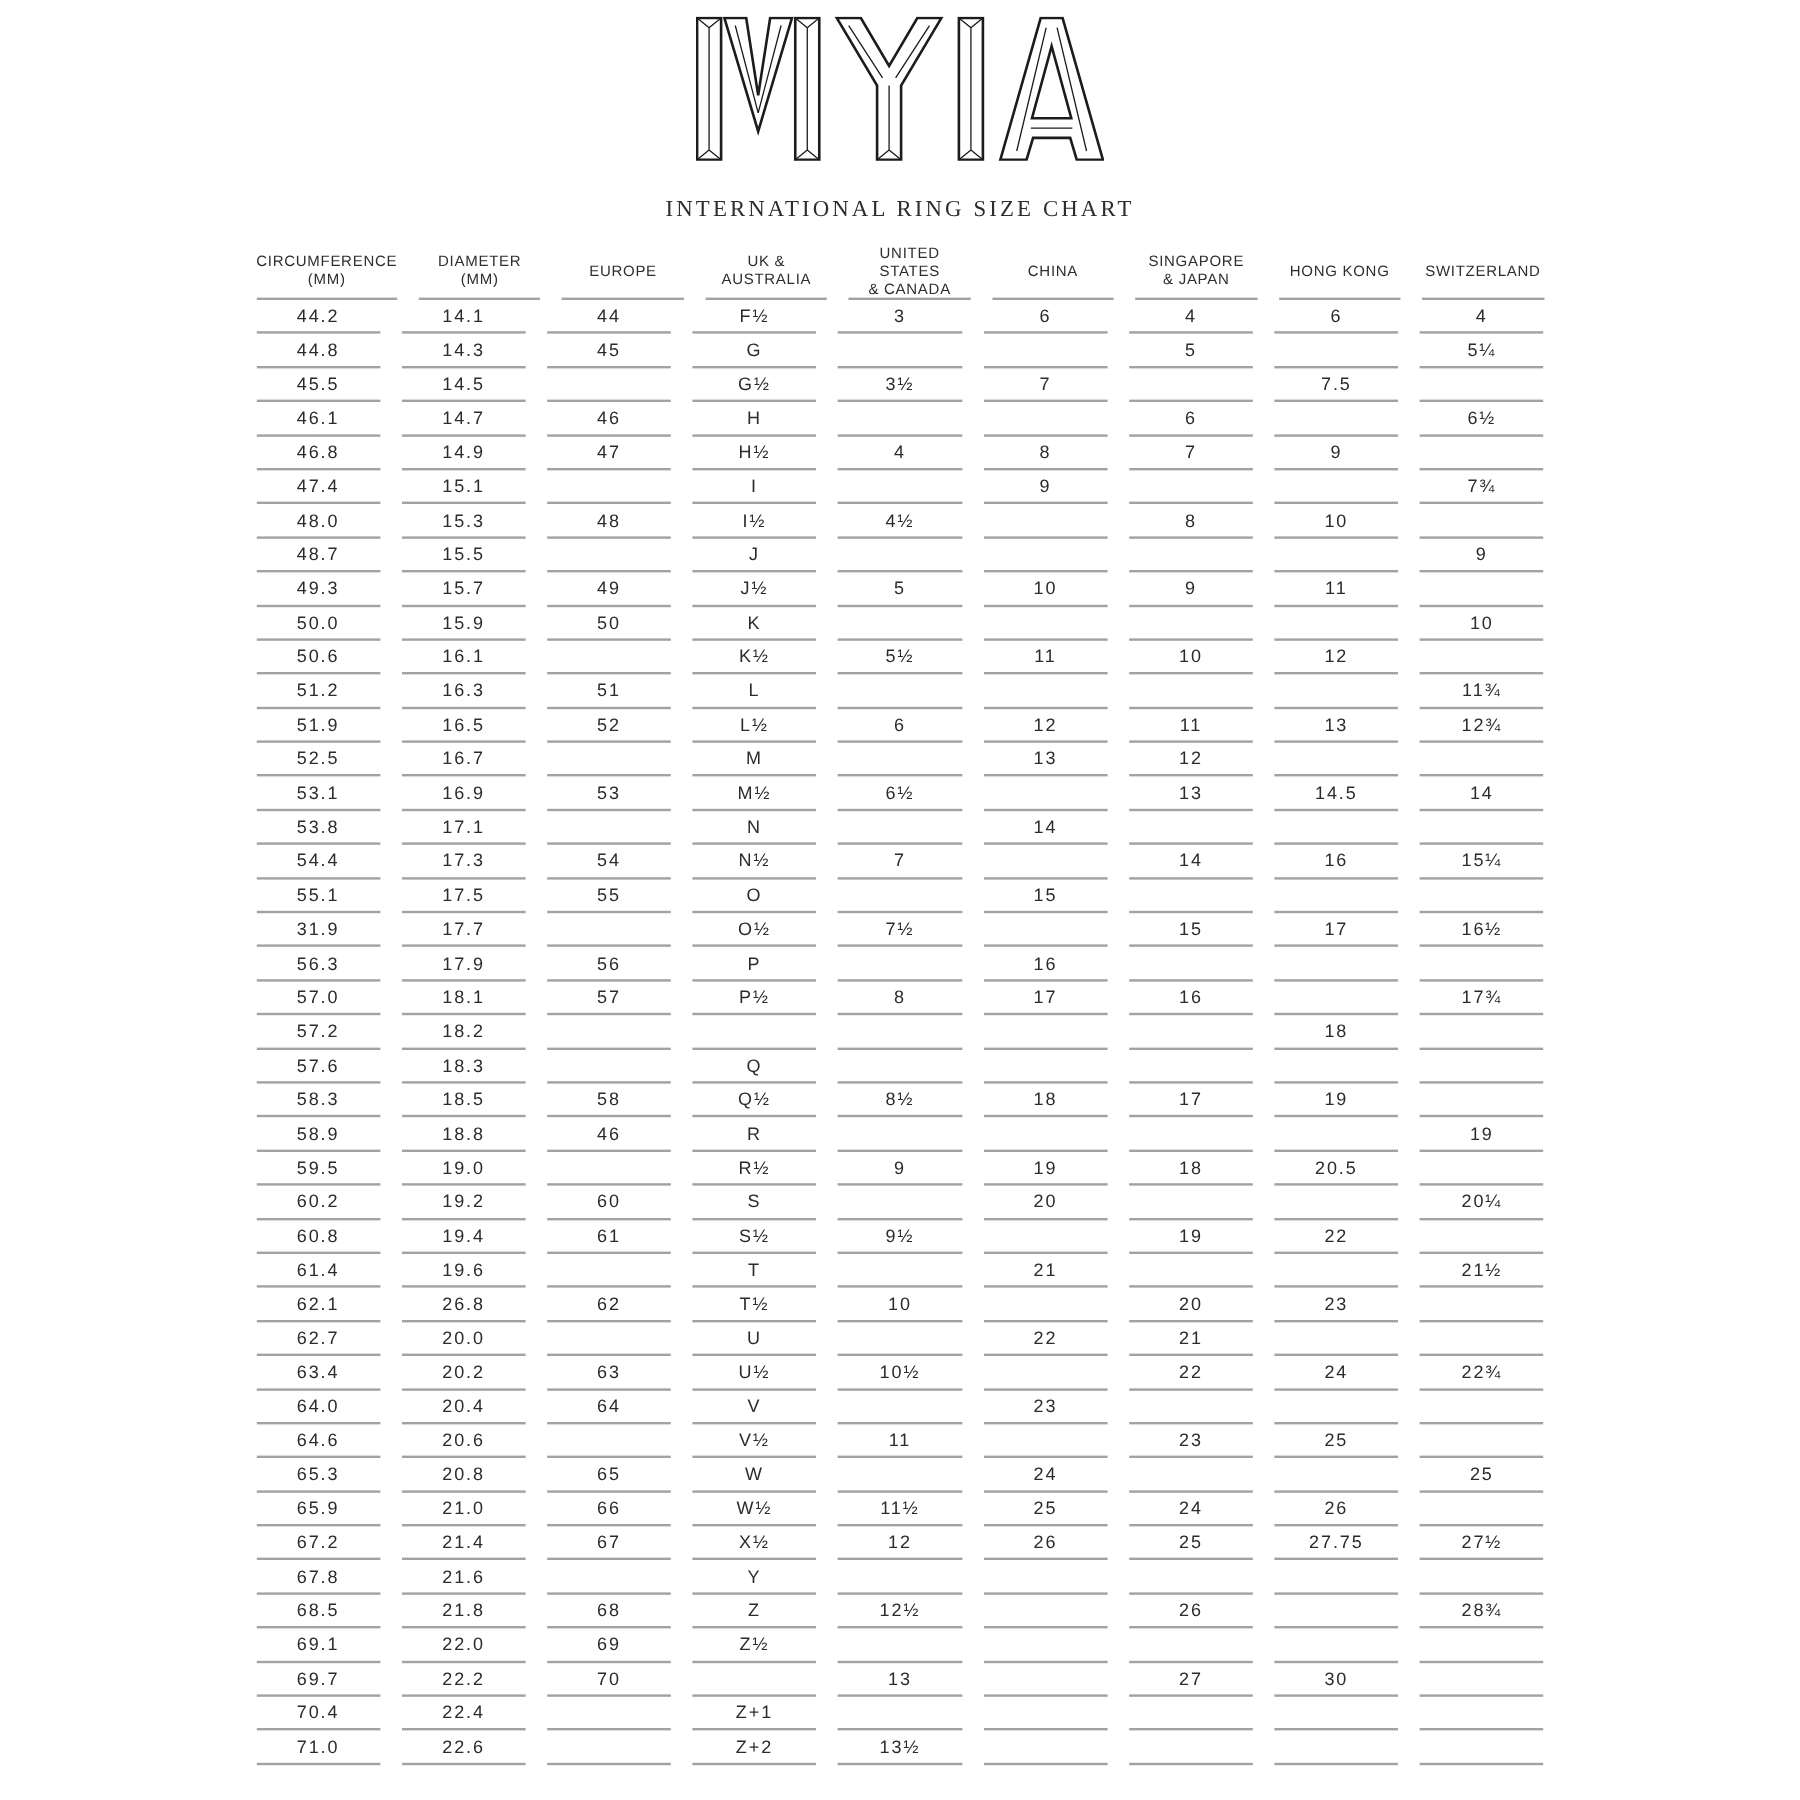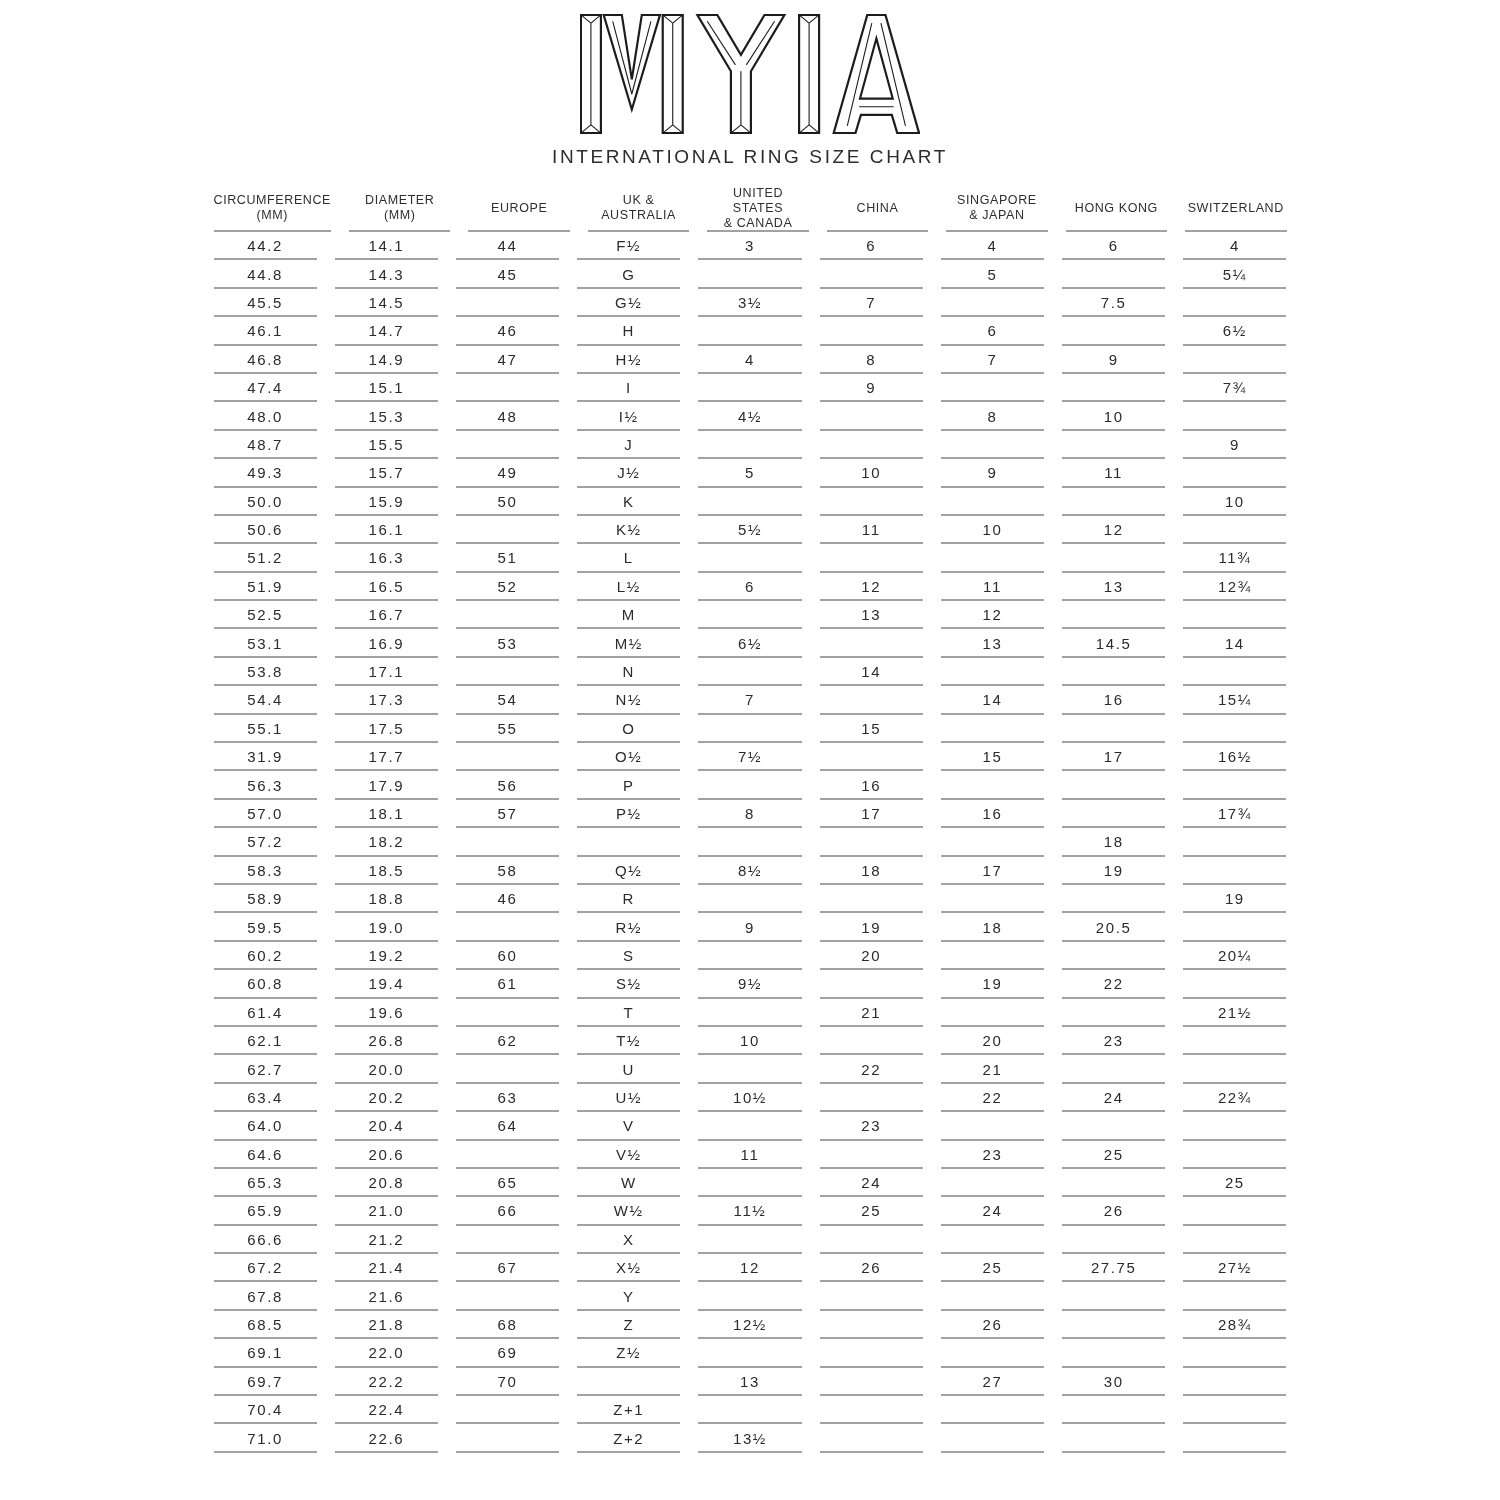--- a/index.html
+++ b/index.html
@@ -16,26 +16,27 @@
     overflow: hidden;
   }
   .logo-wrap {
     padding-top: 14px;
     text-align: center;
   }
   .logo-wrap svg {
     display: inline-block;
   }
   .page-title {
-    margin: 8px 0 0 0;
+    margin: 25px 0 0 0;
     text-align: center;
     font-size: 19px;
     font-weight: 400;
     letter-spacing: 2.6px;
     color: #2d2d2d;
+    font-family: Liberation Serif, serif;
   }
   .size-table {
     width: 1073px;
     margin: 18px auto 0 auto;
   }
   .header-row, .data-row {
     display: grid;
     grid-template-columns: repeat(9, 1fr);
     column-gap: 18px;
   }
@@ -378,20 +379,31 @@
           <div class="cell">18.2</div>
           <div class="cell"></div>
           <div class="cell"></div>
           <div class="cell"></div>
           <div class="cell"></div>
           <div class="cell"></div>
           <div class="cell">18</div>
           <div class="cell"></div>
         </div>
         <div class="data-row">
+          <div class="cell">57.6</div>
+          <div class="cell">18.3</div>
+          <div class="cell"></div>
+          <div class="cell">Q</div>
+          <div class="cell"></div>
+          <div class="cell"></div>
+          <div class="cell"></div>
+          <div class="cell"></div>
+          <div class="cell"></div>
+        </div>
+        <div class="data-row">
           <div class="cell">58.3</div>
           <div class="cell">18.5</div>
           <div class="cell">58</div>
           <div class="cell">Q½</div>
           <div class="cell">8½</div>
           <div class="cell">18</div>
           <div class="cell">17</div>
           <div class="cell">19</div>
           <div class="cell"></div>
         </div>
@@ -518,31 +530,20 @@
         </div>
         <div class="data-row">
           <div class="cell">65.9</div>
           <div class="cell">21.0</div>
           <div class="cell">66</div>
           <div class="cell">W½</div>
           <div class="cell">11½</div>
           <div class="cell">25</div>
           <div class="cell">24</div>
           <div class="cell">26</div>
-          <div class="cell"></div>
-        </div>
-        <div class="data-row">
-          <div class="cell">66.6</div>
-          <div class="cell">21.2</div>
-          <div class="cell"></div>
-          <div class="cell">X</div>
-          <div class="cell"></div>
-          <div class="cell"></div>
-          <div class="cell"></div>
-          <div class="cell"></div>
           <div class="cell"></div>
         </div>
         <div class="data-row">
           <div class="cell">67.2</div>
           <div class="cell">21.4</div>
           <div class="cell">67</div>
           <div class="cell">X½</div>
           <div class="cell">12</div>
           <div class="cell">26</div>
           <div class="cell">25</div>

